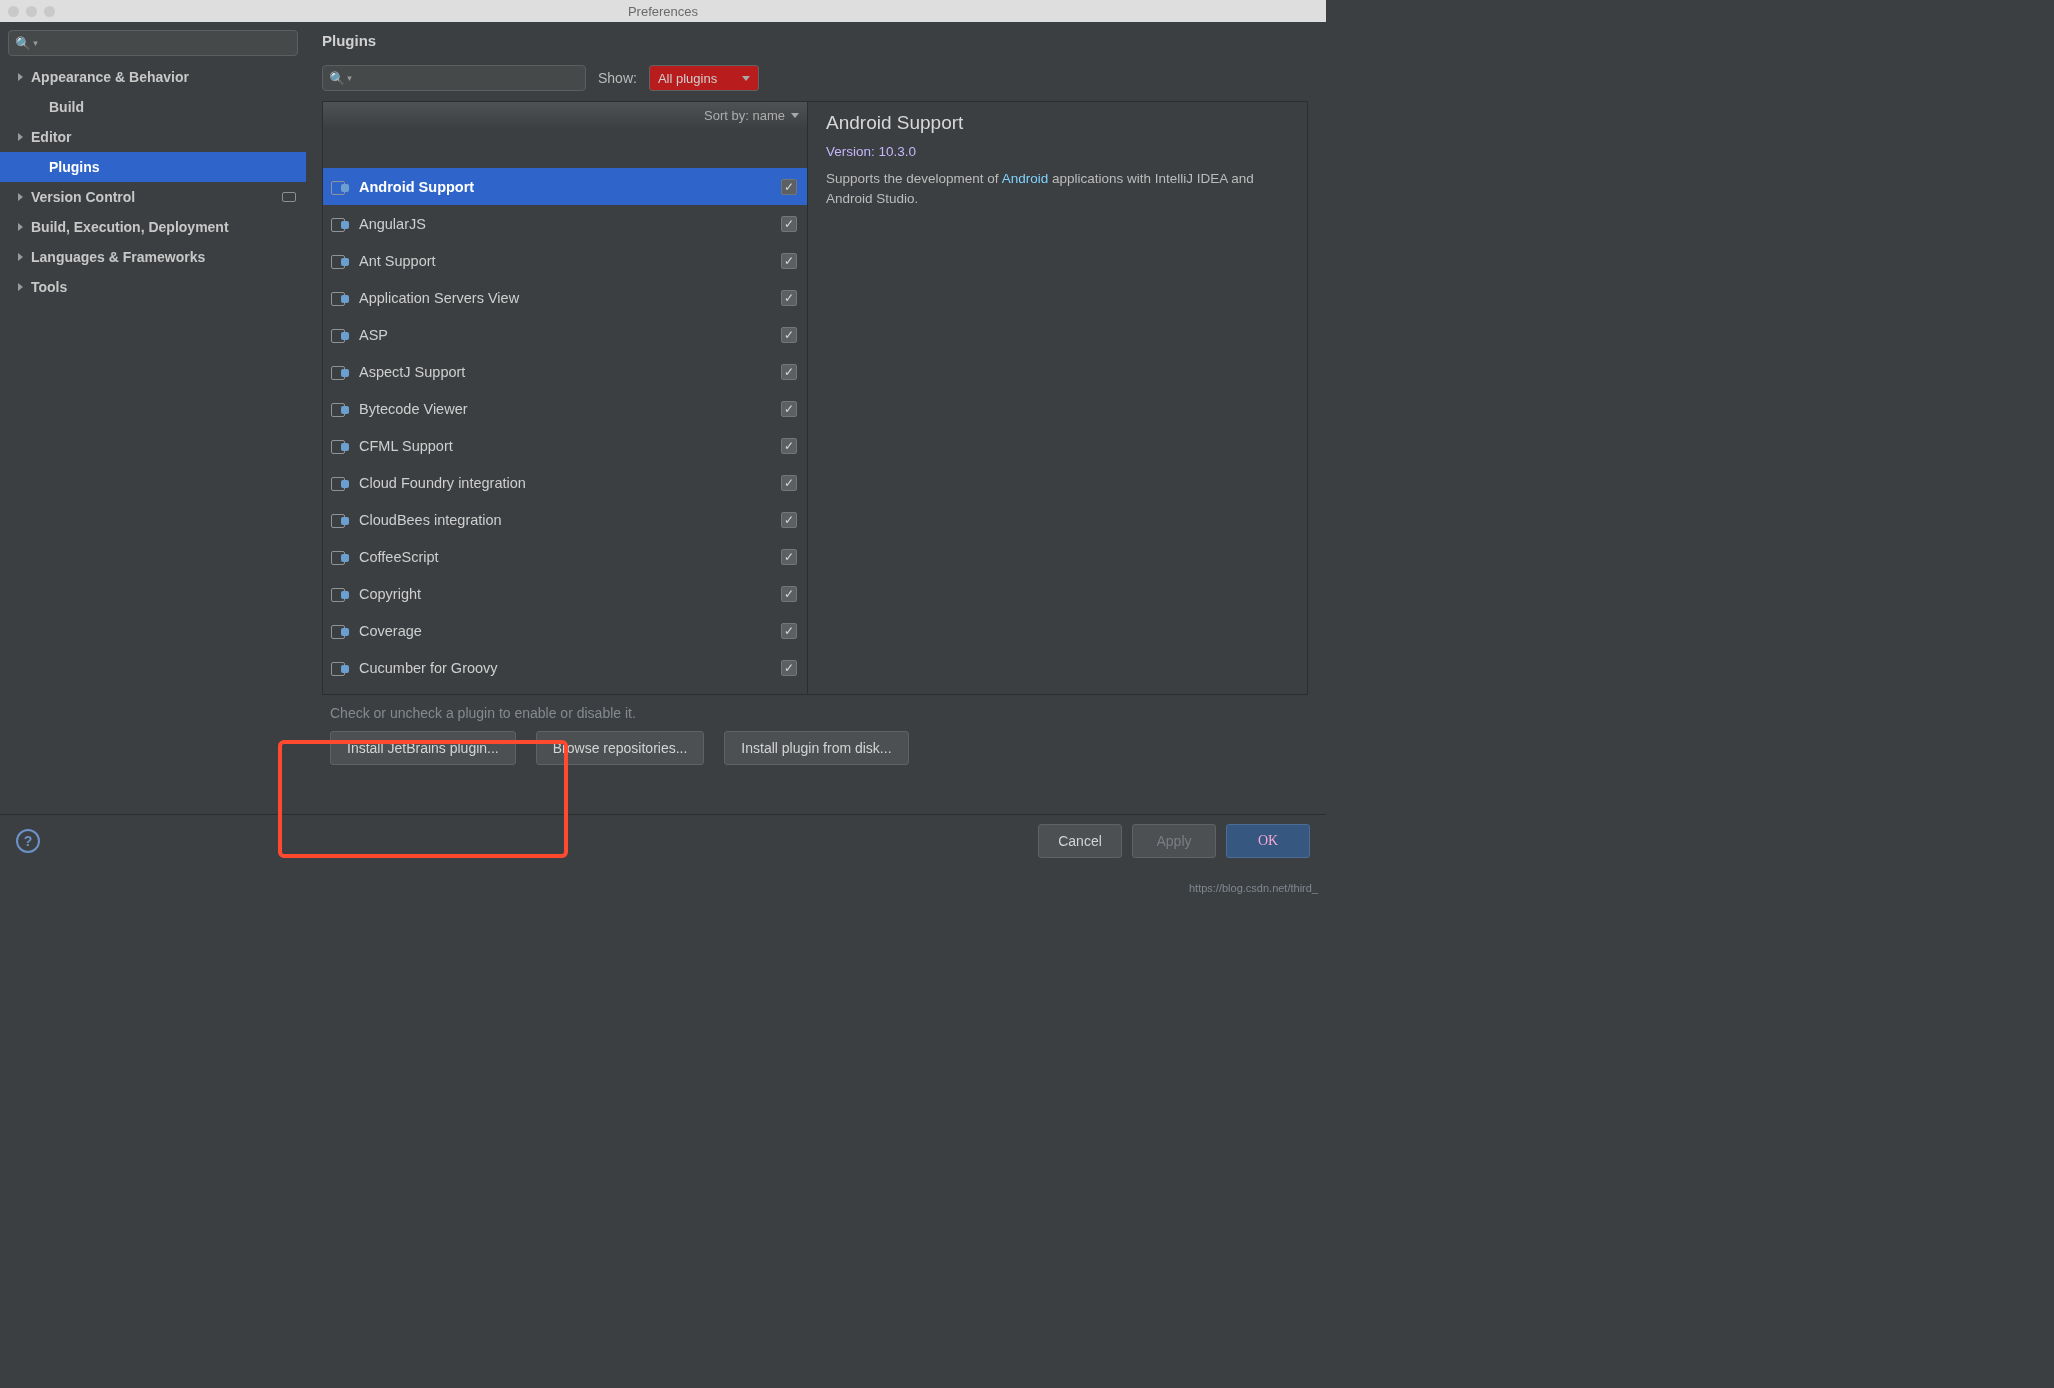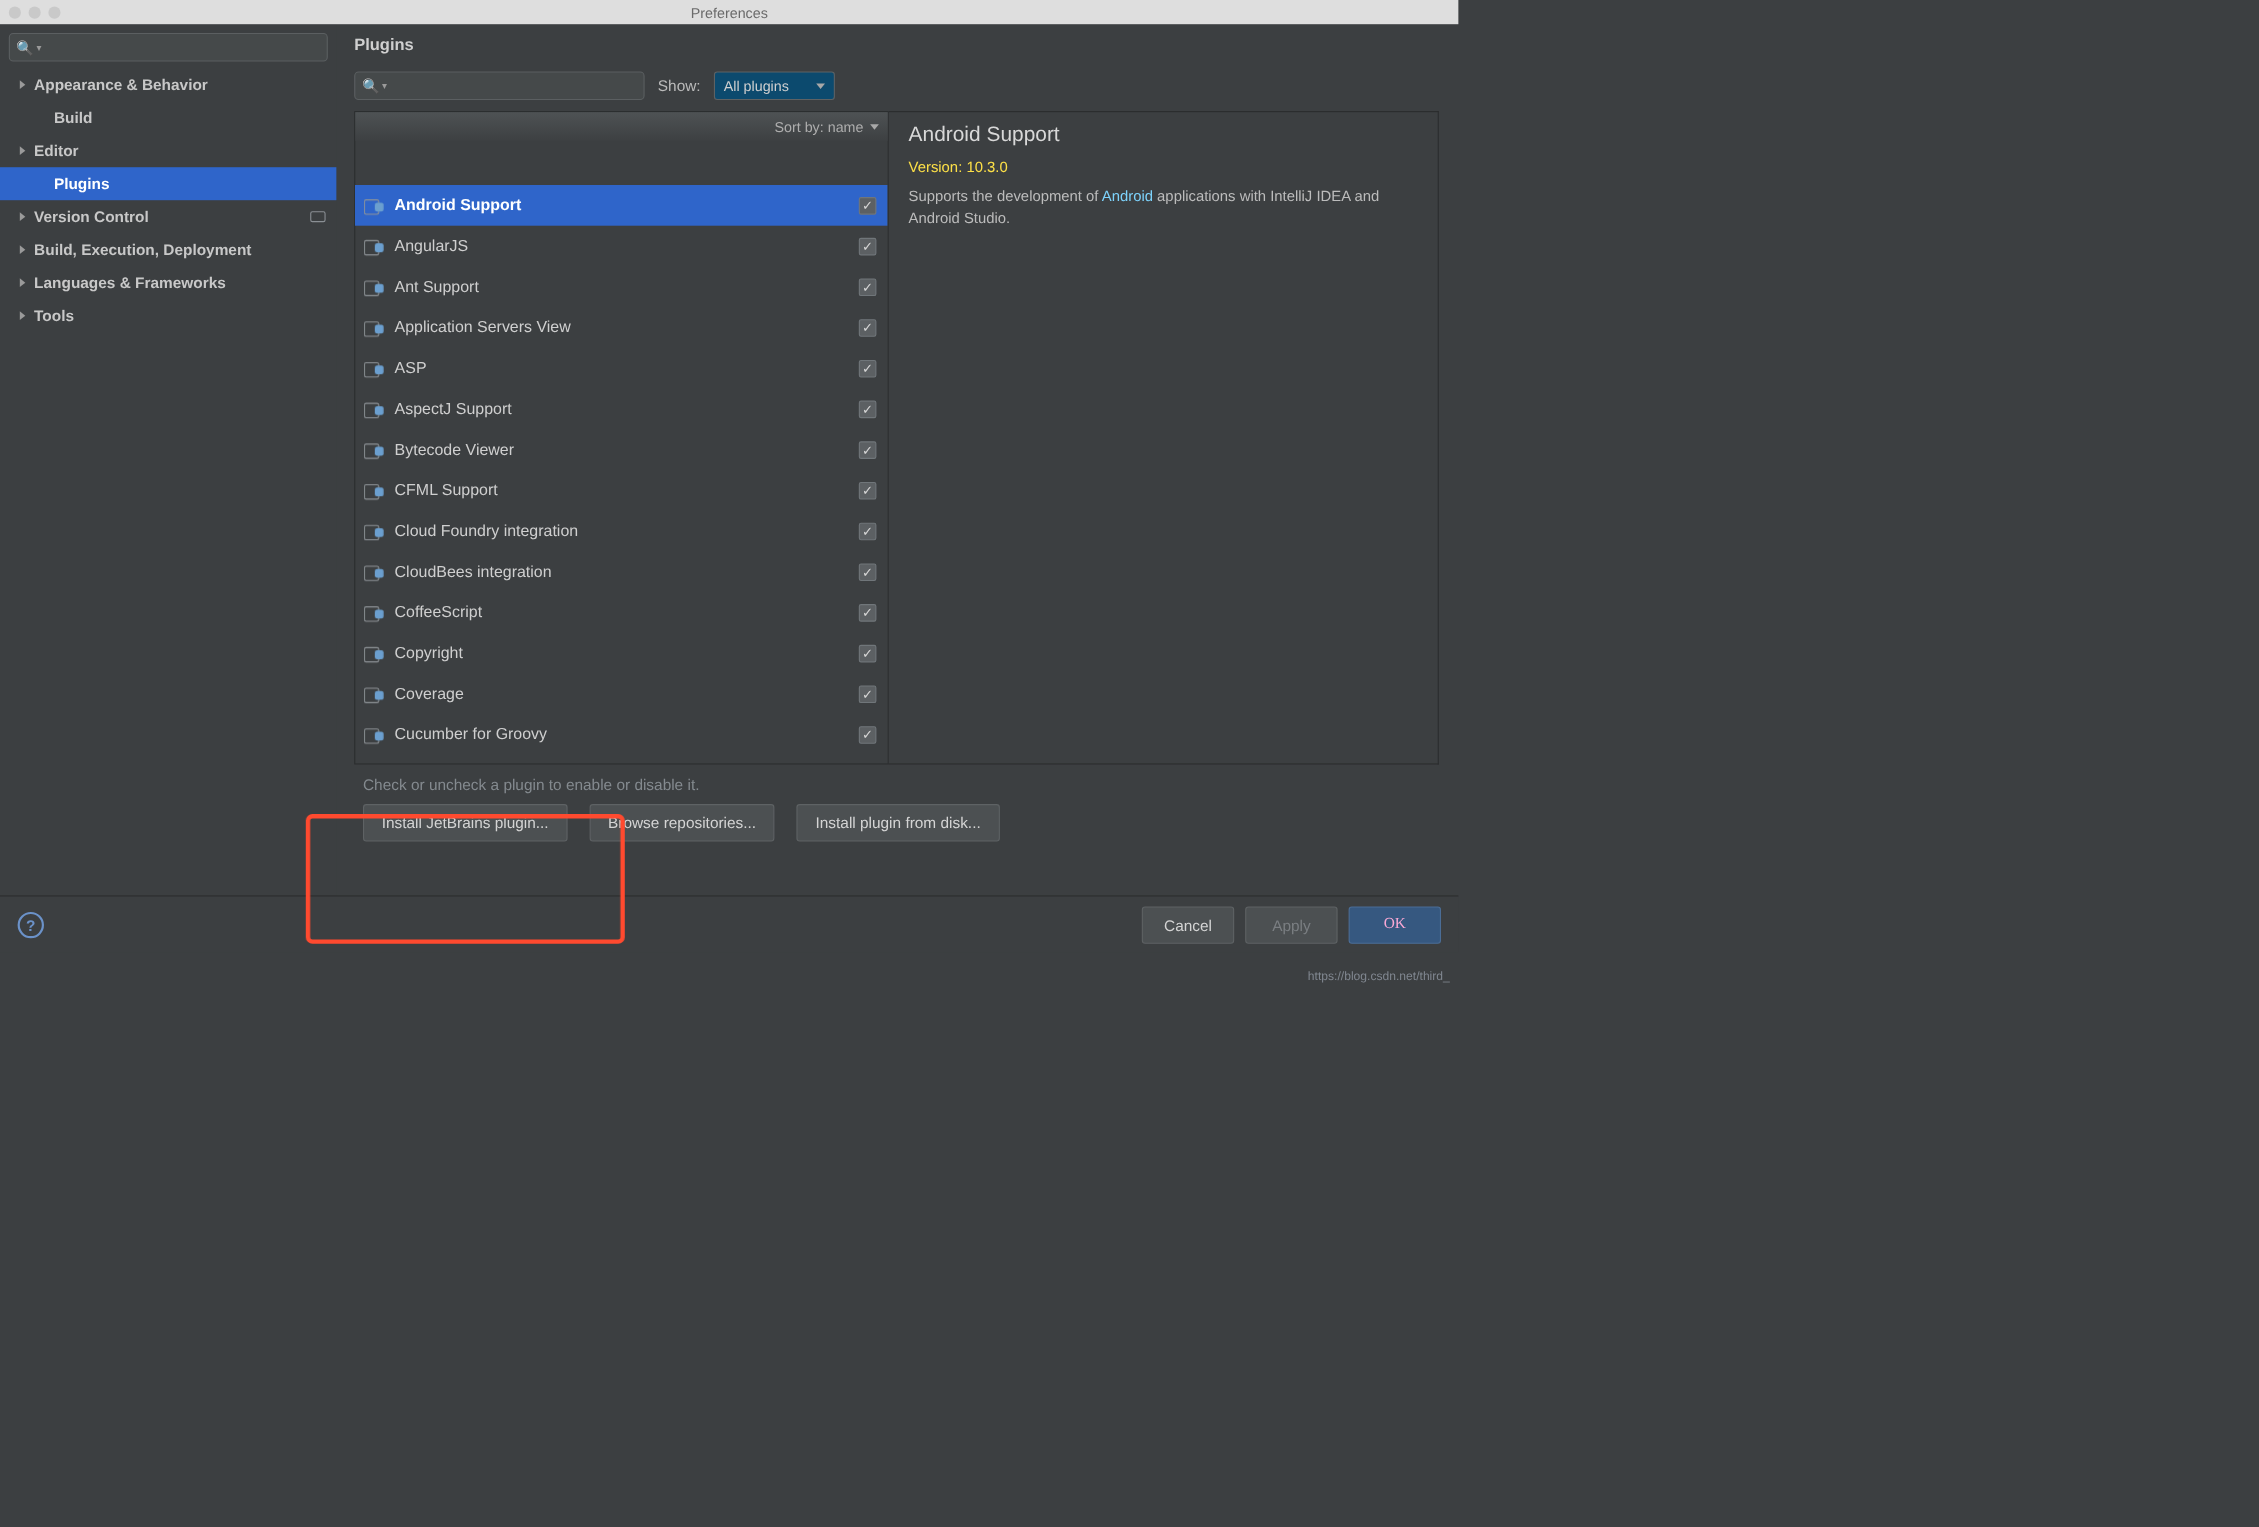--- a/index.html
+++ b/index.html
@@ -19,39 +19,39 @@
 .tree-item.noarrow .arrow { visibility: hidden; }
 .tree-item.selected { background: #2f65ca; color: #ffffff; font-weight: 600; }
 .tree-item .label { flex: 1; white-space: nowrap; font-weight: 600; }
 .tree-item .vcs-badge { width: 14px; height: 10px; border: 1px solid #8a8f94; border-radius: 2px; }
 .main { flex: 1; display: flex; flex-direction: column; padding: 10px 18px 10px 16px; position: relative; }
 .main > .heading { color: #d0d0d0; font-weight: 600; font-size: 15px; margin-bottom: 16px; }
 .filter-row { display: flex; align-items: center; gap: 12px; margin-bottom: 10px; }
 .filter-search { width: 264px; height: 26px; background: #45494a; border: 1px solid #5b5f61; border-radius: 4px; display: flex; align-items: center; padding: 0 6px; }
 .filter-search .q { color: #9a9a9a; font-size: 13px; display: flex; align-items: center; gap: 2px; }
 .show-label { color: #bbbbbb; font-size: 14px; }
-.dropdown { height: 26px; min-width: 110px; background: #0c4a6e; border: 1px solid #5e6264; border-radius: 3px; display: flex; align-items: center; padding: 0 8px; justify-content: space-between; color: #cfcfcf; }
+.dropdown { height: 26px; min-width: 110px; background: #b91c1c; border: 1px solid #5e6264; border-radius: 3px; display: flex; align-items: center; padding: 0 8px; justify-content: space-between; color: #cfcfcf; }
 .dropdown .caret { width: 0; height: 0; border-top: 5px solid #a8a8a8; border-left: 4px solid transparent; border-right: 4px solid transparent; }
 .split { display: flex; gap: 0; height: 594px; }
 .list-col { width: 486px; background: #3c3f41; border: 1px solid #2b2d2e; display: flex; flex-direction: column; gap: 40px; }
 .sort-header { height: 26px; background: linear-gradient(#4e5254, #3d4042); display: flex; align-items: center; justify-content: flex-end; padding: 0 8px; color: #adadad; font-size: 13px; gap: 6px; }
 .sort-header .caret { width: 0; height: 0; border-top: 5px solid #a8a8a8; border-left: 4px solid transparent; border-right: 4px solid transparent; }
 .plugin-list { flex: 1; overflow-y: auto; }
 .plugin-row { display: flex; align-items: center; height: 37px; padding: 0 10px 0 8px; gap: 8px; }
 .plugin-row.selected { background: #2f65ca; }
 .plugin-icon { width: 20px; height: 14px; position: relative; flex-shrink: 0; }
 .plugin-icon::before { content: ""; position: absolute; width: 12px; height: 12px; border: 1px solid #8f9498; border-radius: 2px; left: 0; top: 1px; }
 .plugin-icon::after { content: ""; position: absolute; width: 8px; height: 8px; background: #6b9fcf; border-radius: 2px; left: 10px; top: 4px; }
 .plugin-row .pname { flex: 1; color: #cfcfcf; font-size: 14.5px; }
 .plugin-row.selected .pname { color: #ffffff; font-weight: 600; }
 .checkbox { width: 16px; height: 16px; background: #5c6063; border: 1px solid #70767a; border-radius: 2px; display: flex; align-items: center; justify-content: center; }
 .checkbox::after { content: "✓"; color: #d6d6d6; font-size: 12px; line-height: 1; }
 .detail-col { flex: 1; background: #3c3f41; border: 1px solid #2b2d2e; border-left: none; padding: 10px 18px; display: flex; flex-direction: column; gap: 10px; }
 .detail-title { color: #d8d8d8; font-size: 19px; font-weight: 400; }
-.detail-version { color: #fde047; font-size: 13.5px; }
+.detail-version { color: #c4b5fd; font-size: 13.5px; }
 .detail-desc { color: #bcbcbc; font-size: 13.5px; line-height: 1.45; }
 .detail-desc a { color: #7dd3fc; text-decoration: none; }
 .hint-text { color: #848a8f; font-size: 14px; margin-top: 10px; margin-bottom: 10px; padding-left: 8px; }
 .action-row { display: flex; gap: 20px; padding-left: 8px; }
 .btn { height: 34px; padding: 0 16px; background: #4c5052; border: 1px solid #5e6264; border-radius: 3px; color: #d4d4d4; font-size: 14px; display: flex; align-items: center; justify-content: center; }
 .buttonbar { height: 52px; background: #3c3f41; border-top: 1px solid #2b2d2e; display: flex; align-items: center; padding: 0 16px; }
 .help-icon { width: 24px; height: 24px; border: 2px solid #6b92c9; border-radius: 50%; color: #6b92c9; display: flex; align-items: center; justify-content: center; font-size: 14px; font-weight: bold; }
 .buttonbar .spacer { flex: 1; }
 .buttonbar .btn { min-width: 84px; justify-content: center; }
 .btn.primary { background: #365880; border-color: #4b6d96; color: #f9a8d4; font-family: Liberation Serif, serif; }

